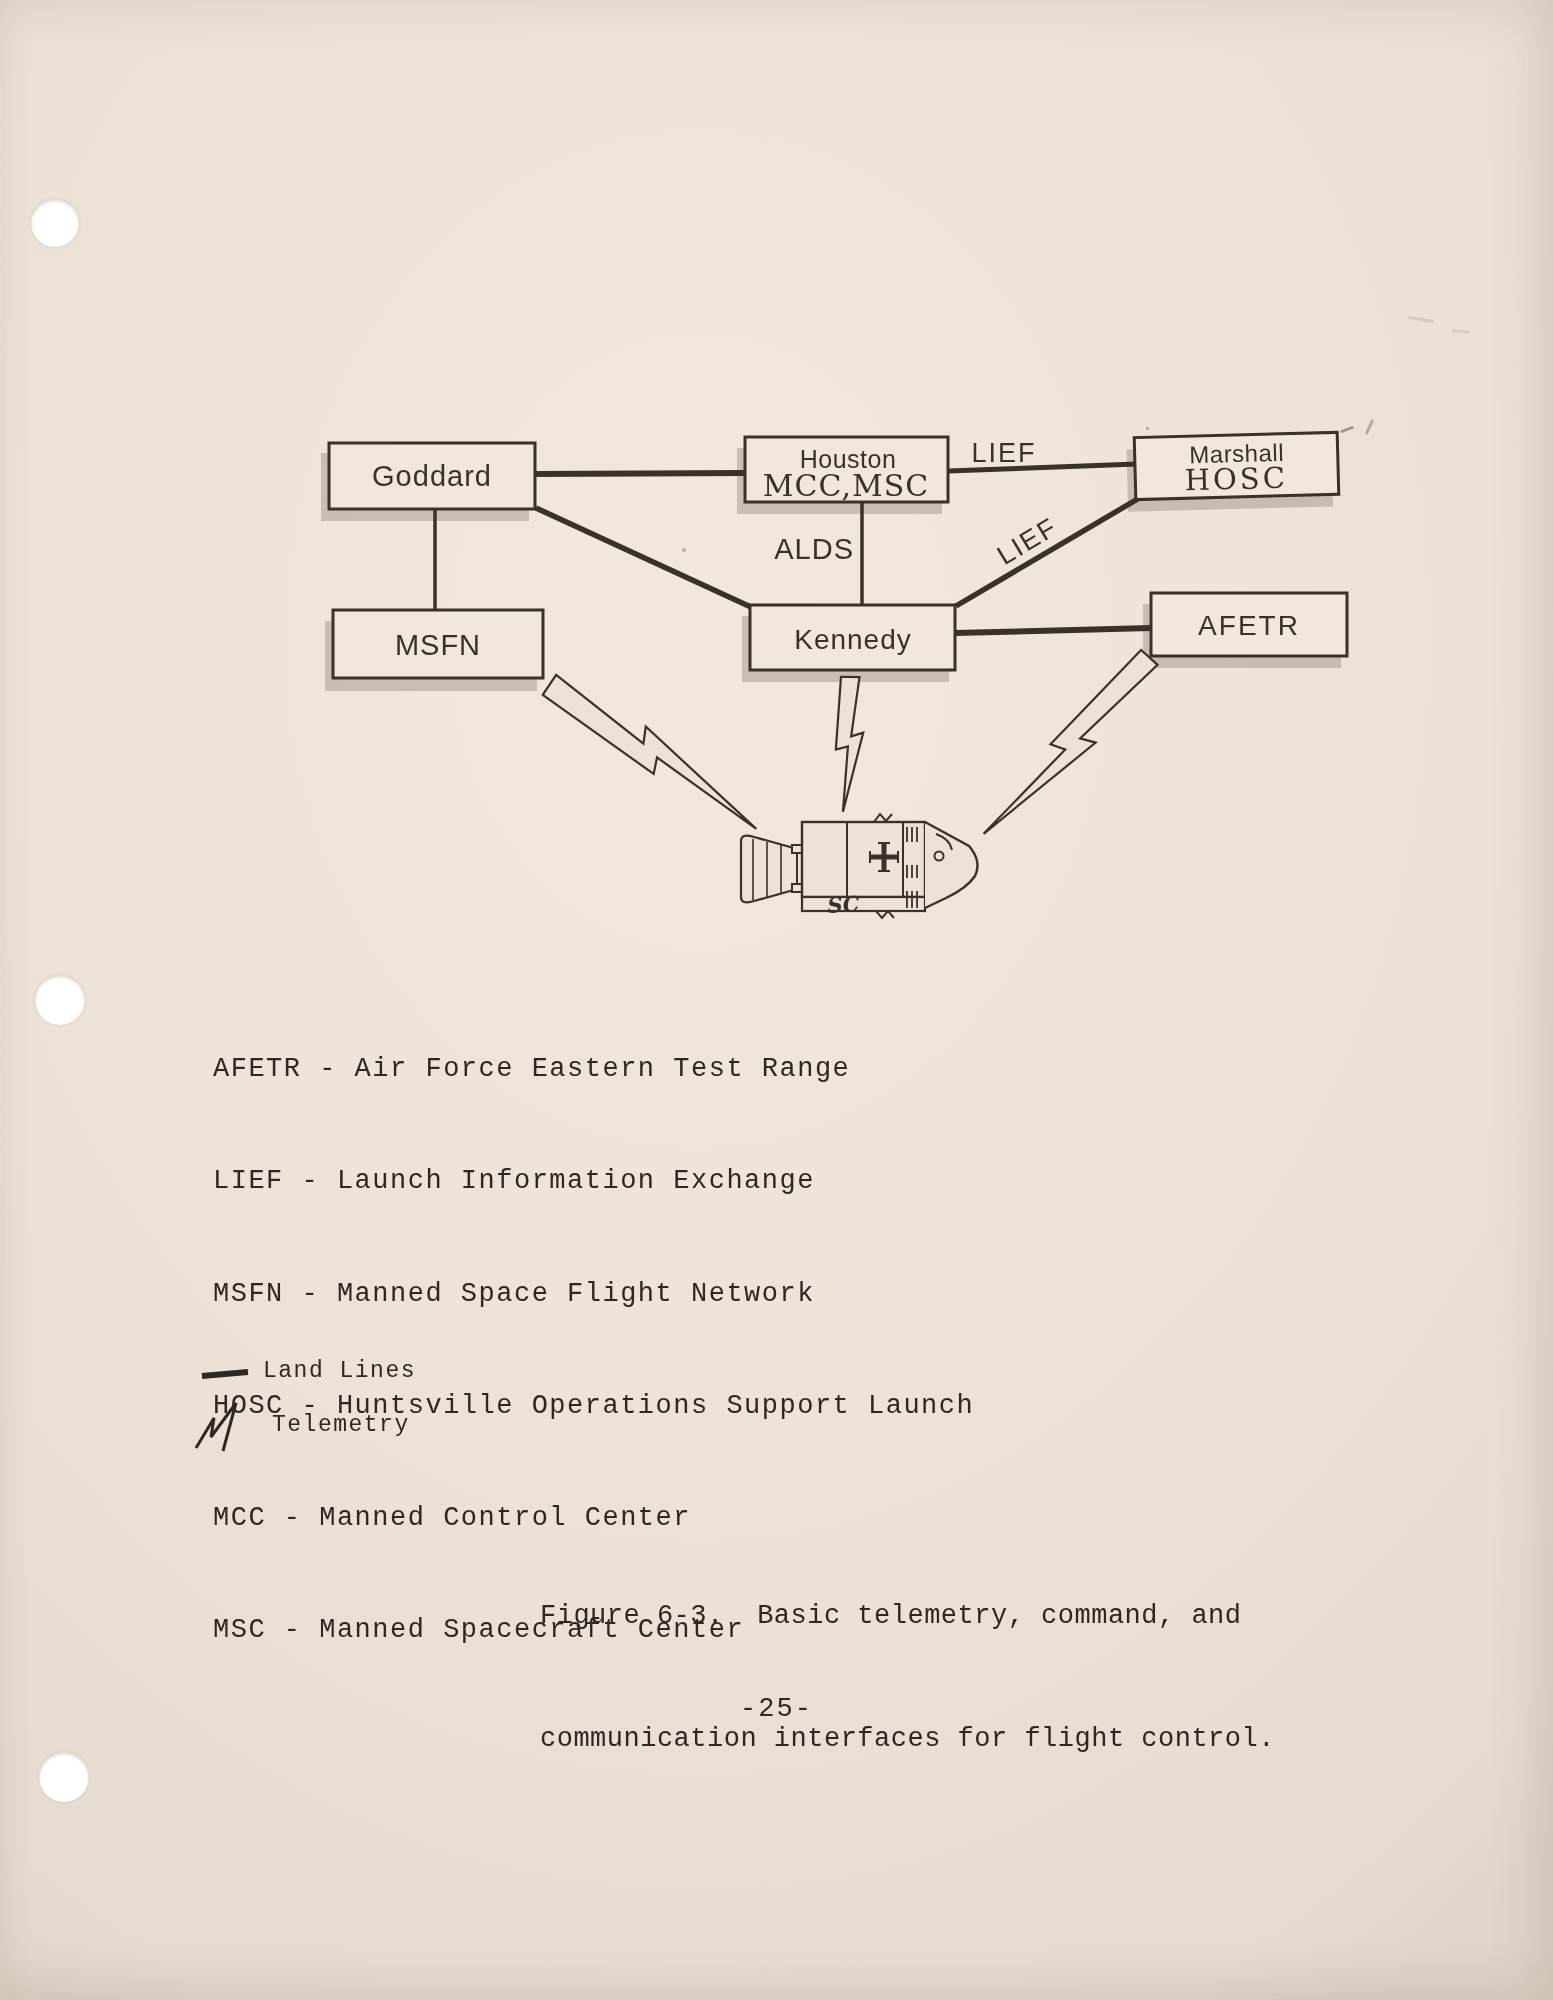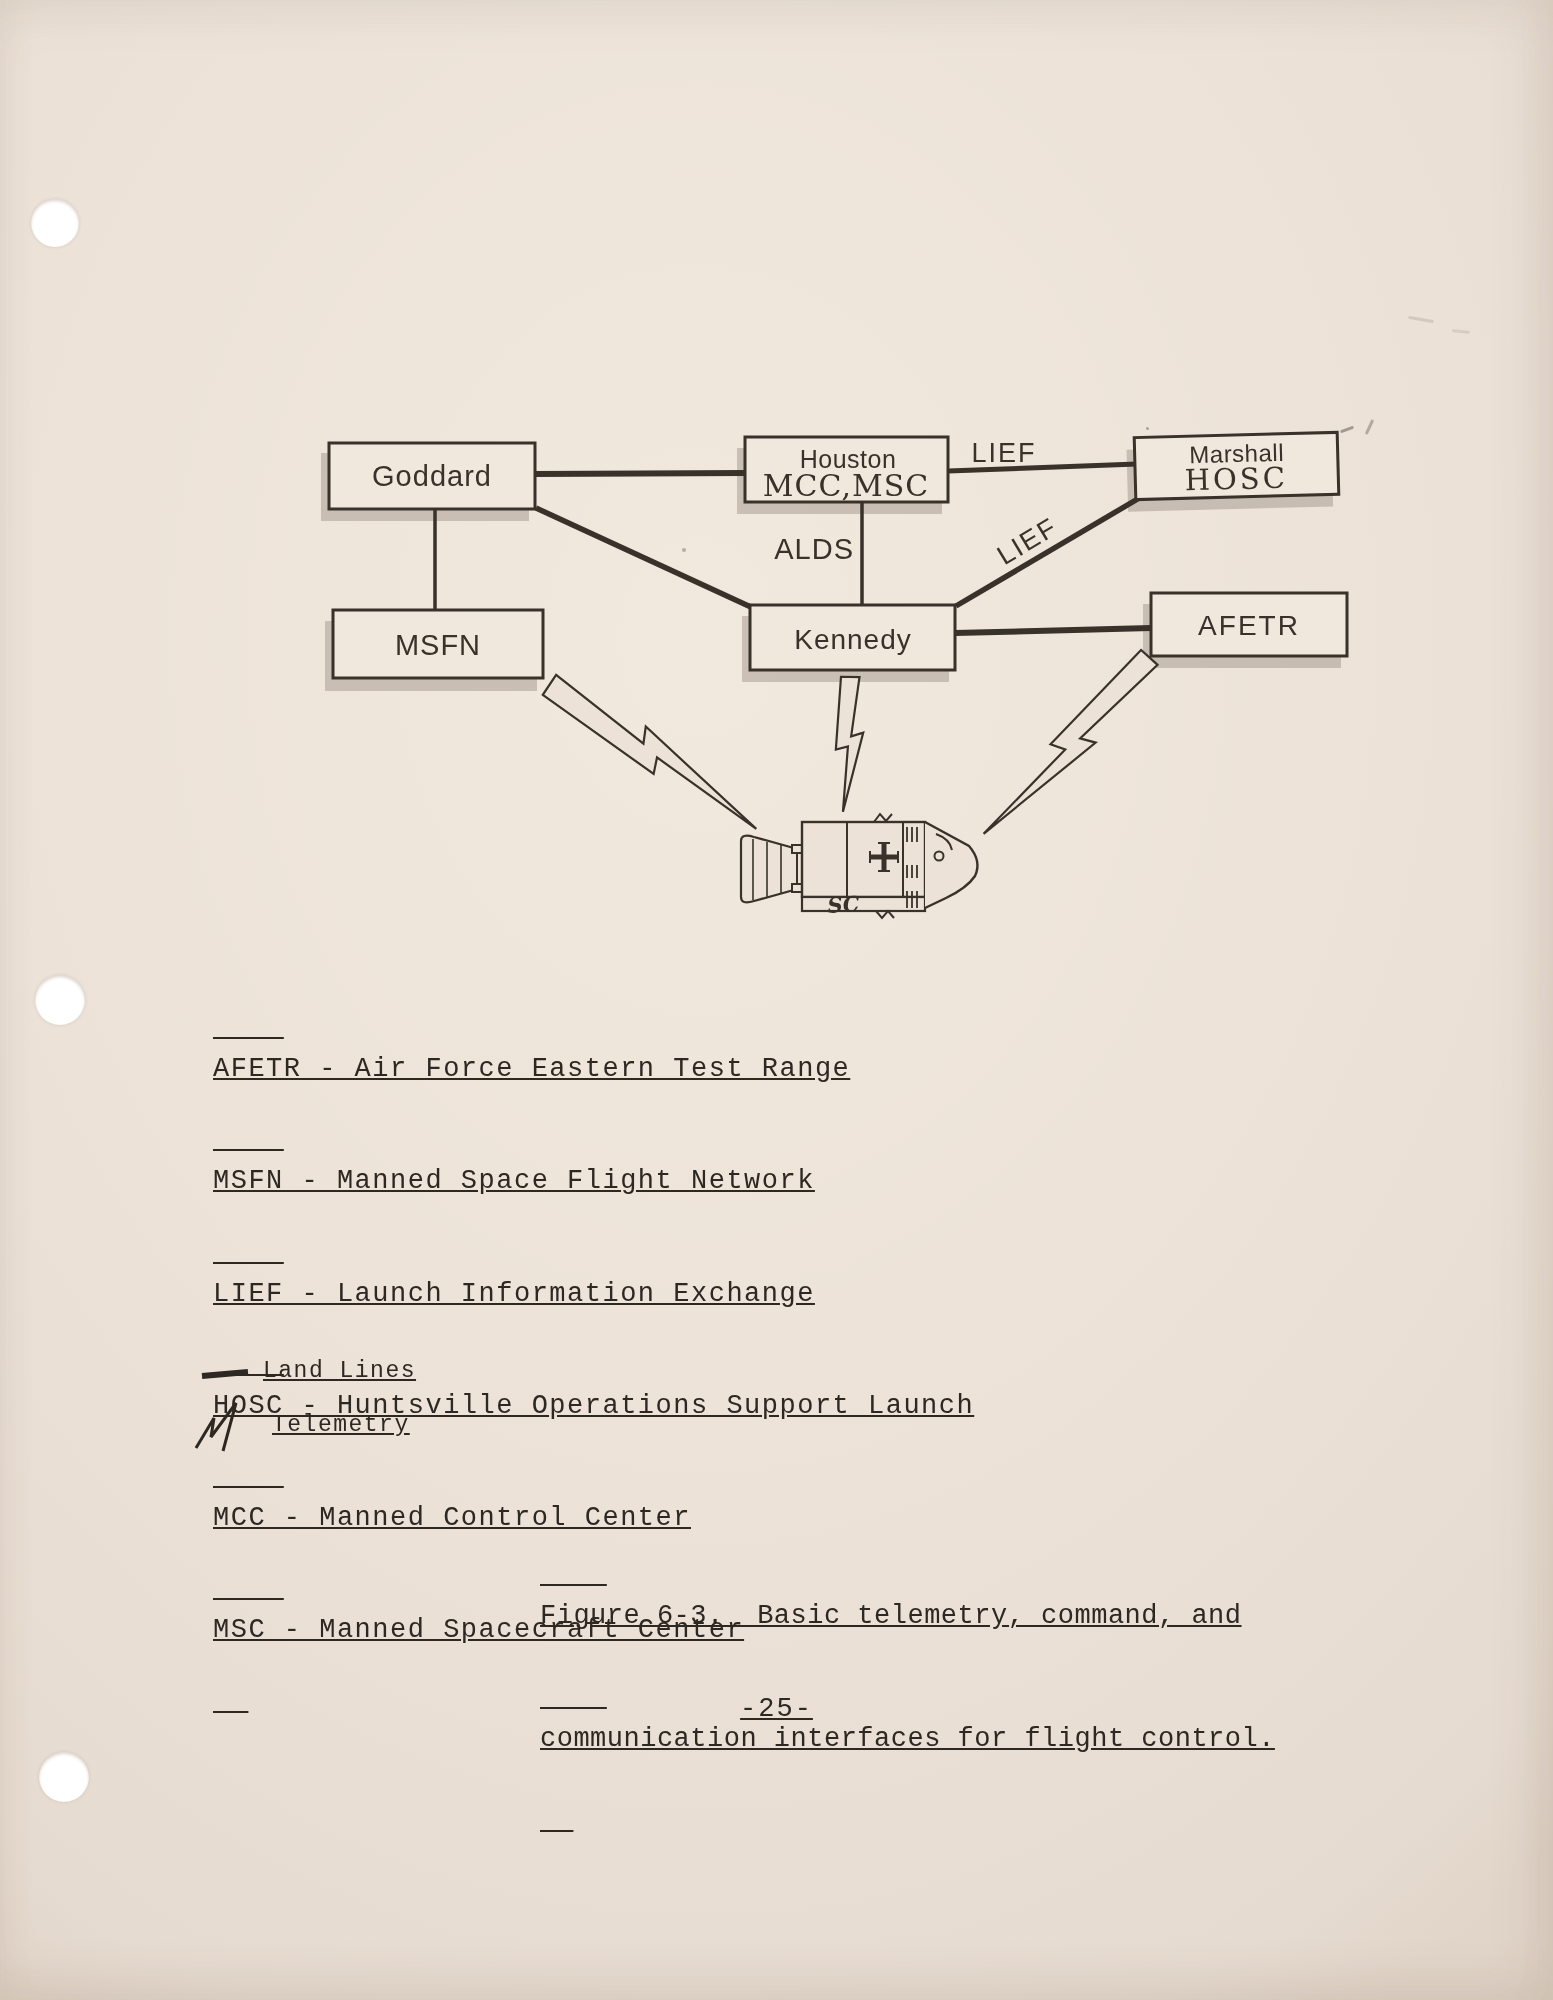--- a/index.html
+++ b/index.html
@@ -22,21 +22,21 @@
   .node-label-sm { font-family:"Liberation Sans", sans-serif; font-size:24px; letter-spacing:0.5px; }
   .node-label-serif { font-family:"DejaVu Serif", serif; font-size:29px; letter-spacing:1px; }
   .edge-label { font-family:"Liberation Sans", sans-serif; font-size:27px; letter-spacing:2px; }
   .sc-label { font-family:"DejaVu Serif", serif; font-style:italic; font-size:21px; font-weight:bold; }
   .hole {
     position:absolute; border-radius:50%; background:#ffffff;
     box-shadow: inset 0 2px 3px rgba(140,115,95,0.28), 0 0 3px rgba(150,125,100,0.25);
   }
   .typewriter {
     position:absolute; font-family:"Liberation Mono", monospace;
-    color:#2e2822; white-space:pre;text-decoration:underline;
+    color:#2e2822; white-space:pre;
   }
   .legend-list { left:213px; top:983px; font-size:27px; letter-spacing:1.5px; }
   .legend-list .legend-row { height:52.3px; line-height:52.3px; }
   .legend-symbol-label { font-size:23px; letter-spacing:1.5px; line-height:30px; }
   .caption { left:540px; top:1514px; font-size:27px; letter-spacing:0.5px; line-height:41px; }
   .pageno { left:0; right:0; top:1694px; text-align:center; font-size:27px; letter-spacing:2px; }
   .legend-sym { position:absolute; }
   .speck { position:absolute; background:#4a4036; border-radius:2px; pointer-events:none; }
 </style>
 </head>
@@ -139,22 +139,22 @@
         <line x1="878" y1="871" x2="890" y2="871" stroke-width="2"></line>
       </g>
       <polyline points="874,822 880,814 886,821 892,814" stroke-width="2"></polyline>
       <polyline points="876,911 882,918 888,911 894,918" stroke-width="2"></polyline>
     </g>
     <text class="sc-label" x="844" y="912" text-anchor="middle" transform="rotate(-4 844 912)">SC</text>
   </svg>
 
   <div class="typewriter legend-list">
     <div class="legend-row">AFETR - Air Force Eastern Test Range</div>
+    <div class="legend-row">LIEF - Launch Information Exchange</div>
     <div class="legend-row">MSFN - Manned Space Flight Network</div>
-    <div class="legend-row">LIEF - Launch Information Exchange</div>
     <div class="legend-row">HOSC - Huntsville Operations Support Launch</div>
     <div class="legend-row">MCC - Manned Control Center</div>
     <div class="legend-row">MSC - Manned Spacecraft Center</div>
   </div>
 
   <svg class="legend-sym" style="left:200px; top:1366px;" width="54" height="16" viewBox="0 0 54 16">
     <line x1="2" y1="10" x2="48" y2="6" stroke="#2e2822" stroke-width="6"></line>
   </svg>
   <div class="typewriter legend-symbol-label" style="left:263px; top:1356px;">Land Lines</div>
 

